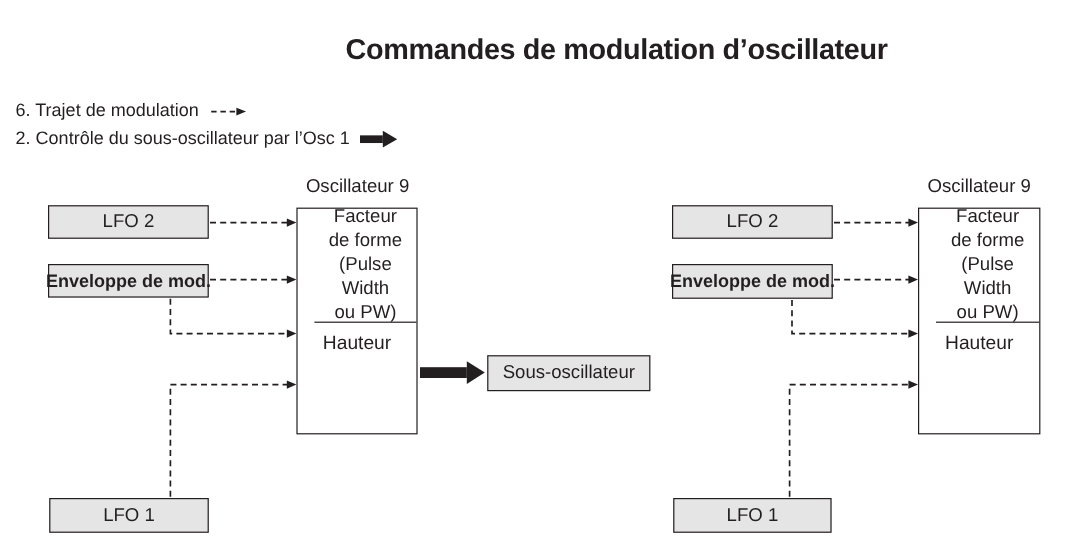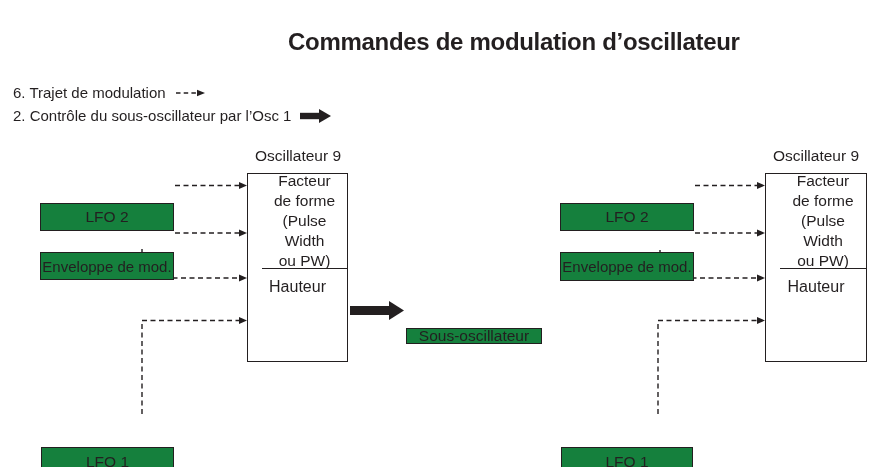--- a/index.html
+++ b/index.html
@@ -31,29 +31,28 @@
     align-items: center;
     gap: 9px;
     height: 23px;
     font-size: 15px;
     white-space: nowrap;
   }
   .node {
     position: absolute;
     box-sizing: border-box;
     border: 1.5px solid #231f20;
-    background: #15803d;
+    background: #e5e5e5;
     display: flex;
     align-items: center;
     justify-content: center;
     font-size: 15.5px;
     white-space: nowrap;
-    margin-top: 32px;
   }
-  .node.small-text { font-size: 15px; }
+  .node.small-text { font-size: 15px; font-weight: bold; }
   .oscbox {
     position: absolute;
     box-sizing: border-box;
     border: 1.5px solid #231f20;
     background: #ffffff;
   }
   .osc-top {
     box-sizing: border-box;
     height: 95px;
     border-bottom: 1.5px solid #231f20;
@@ -154,21 +153,21 @@
       <span>Facteur</span>
       <span>de forme</span>
       <span>(Pulse Width</span>
       <span>ou PW)</span>
     </div>
     <div class="osc-bottom">
       <span>Hauteur</span>
     </div>
   </div>
 
-  <div class="node" style="left:406px; top:296px; width:136px; height:16px;">
+  <div class="node" style="left:406px; top:296px; width:136px; height:30px;">
     <span>Sous-oscillateur</span>
   </div>
 
   <div class="osc-label" style="left:761px; top:147px; width:110px;">Oscillateur 9</div>
 
   <div class="node" style="left:560px; top:171px; width:134px; height:28px;">
     <span>LFO 2</span>
   </div>
 
   <div class="node small-text" style="left:560px; top:220px; width:134px; height:29px;">

